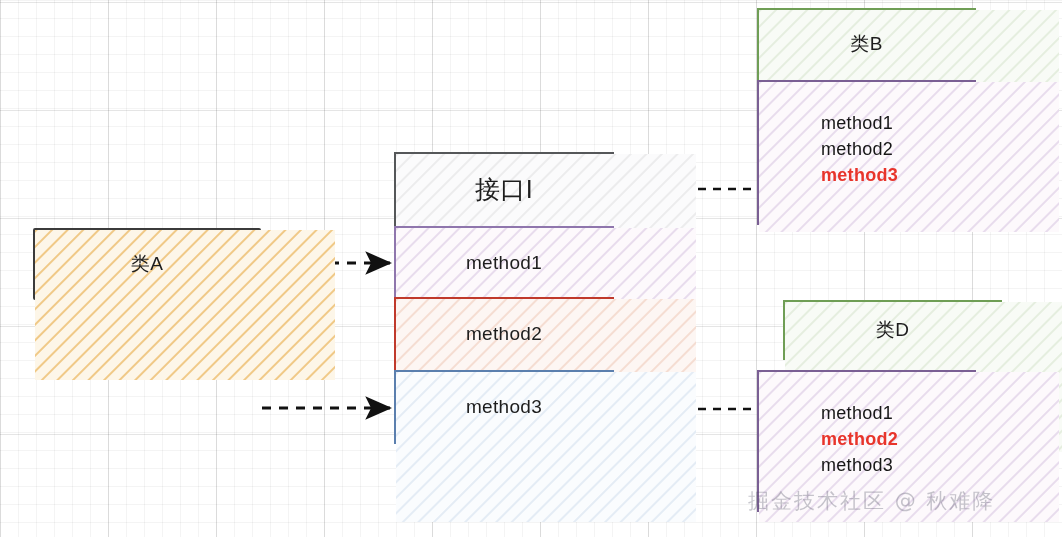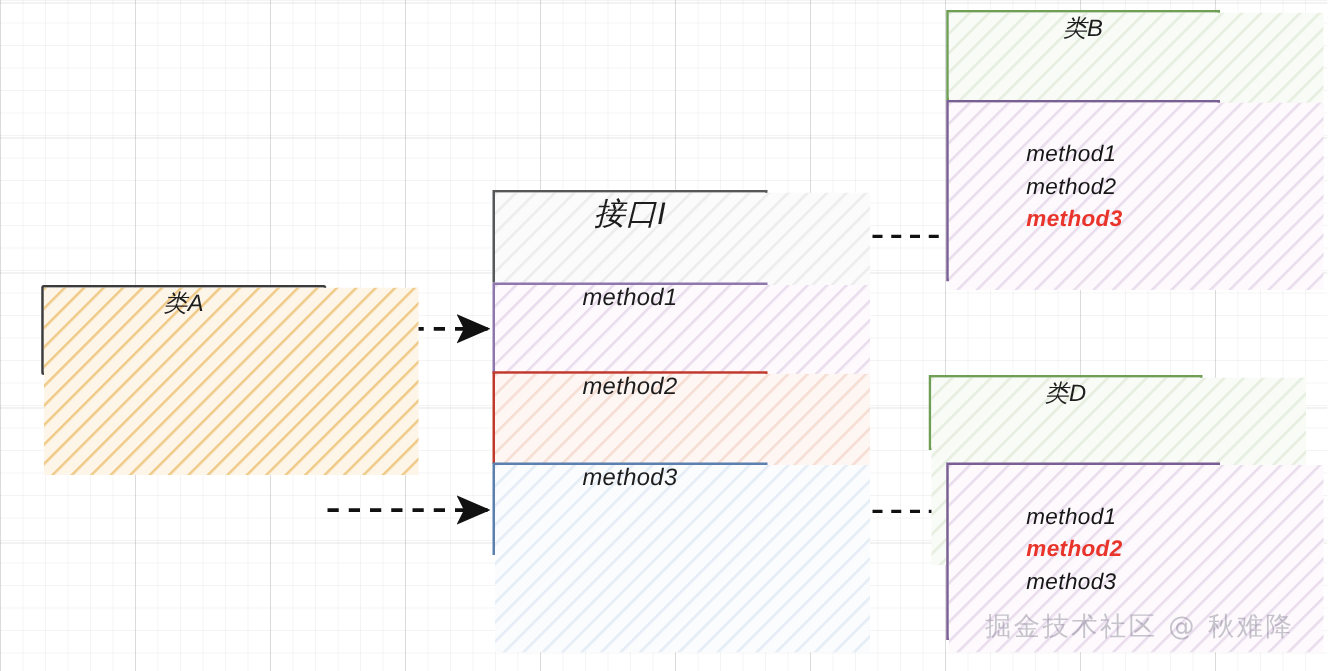--- a/index.html
+++ b/index.html
@@ -19,25 +19,24 @@
       linear-gradient(to bottom, rgba(0,0,0,0.10) 1px, transparent 1px);
     background-size: 18px 18px, 18px 18px, 108px 108px, 108px 108px;
     background-position: 0 0, 0 0, 0 2px, 0 2px;
     overflow: hidden;
     font-family: "Liberation Sans", "DejaVu Sans", sans-serif;
   }
   .box {
     position: absolute;
     box-sizing: border-box;
     display: flex;
-    align-items: flex-start;
+    align-items: center;
     justify-content: center;
     color: #1d1d1d;
     letter-spacing: .3px;
-    font-style: italic;
   }
   .hatch {
     position: absolute;
     inset: 0;
     pointer-events: none;
   }
   
   .plain-class {
     border: 2.2px solid #3b3b3b;
     border-radius: 2px;
@@ -196,30 +195,30 @@
   </div>
   <div class="box impl-body" style="left:757px; top:80px; width:219px; height:145px;">
     <svg class="hatch">
         <rect width="100%" height="100%" fill="url(#hPurple)"></rect>
       </svg>
     <div class="m">method1</div>
     <div class="m">method2</div>
     <div class="m hl">method3</div>
   </div>
 
-  <div class="box impl-head" style="left:743px; top:300px; width:219px; height:60px;">
+  <div class="box impl-head" style="left:783px; top:300px; width:219px; height:60px;">
     <svg class="hatch">
         <rect width="100%" height="100%" fill="url(#hGreen)"></rect>
       </svg>
     <span class="lbl">类D</span>
   </div>
   <div class="box impl-body" style="left:757px; top:370px; width:219px; height:142px;">
     <svg class="hatch">
         <rect width="100%" height="100%" fill="url(#hPurple)"></rect>
       </svg>
     <div class="m">method1</div>
     <div class="m hl">method2</div>
     <div class="m">method3</div>
   </div>
 
-  <div class="wm" style="left:788px; top:487px;">掘金技术社区 @ 秋难降</div>
+  <div class="wm" style="left:748px; top:487px;">掘金技术社区 @ 秋难降</div>
 
 </div>
 
 </body></html>

